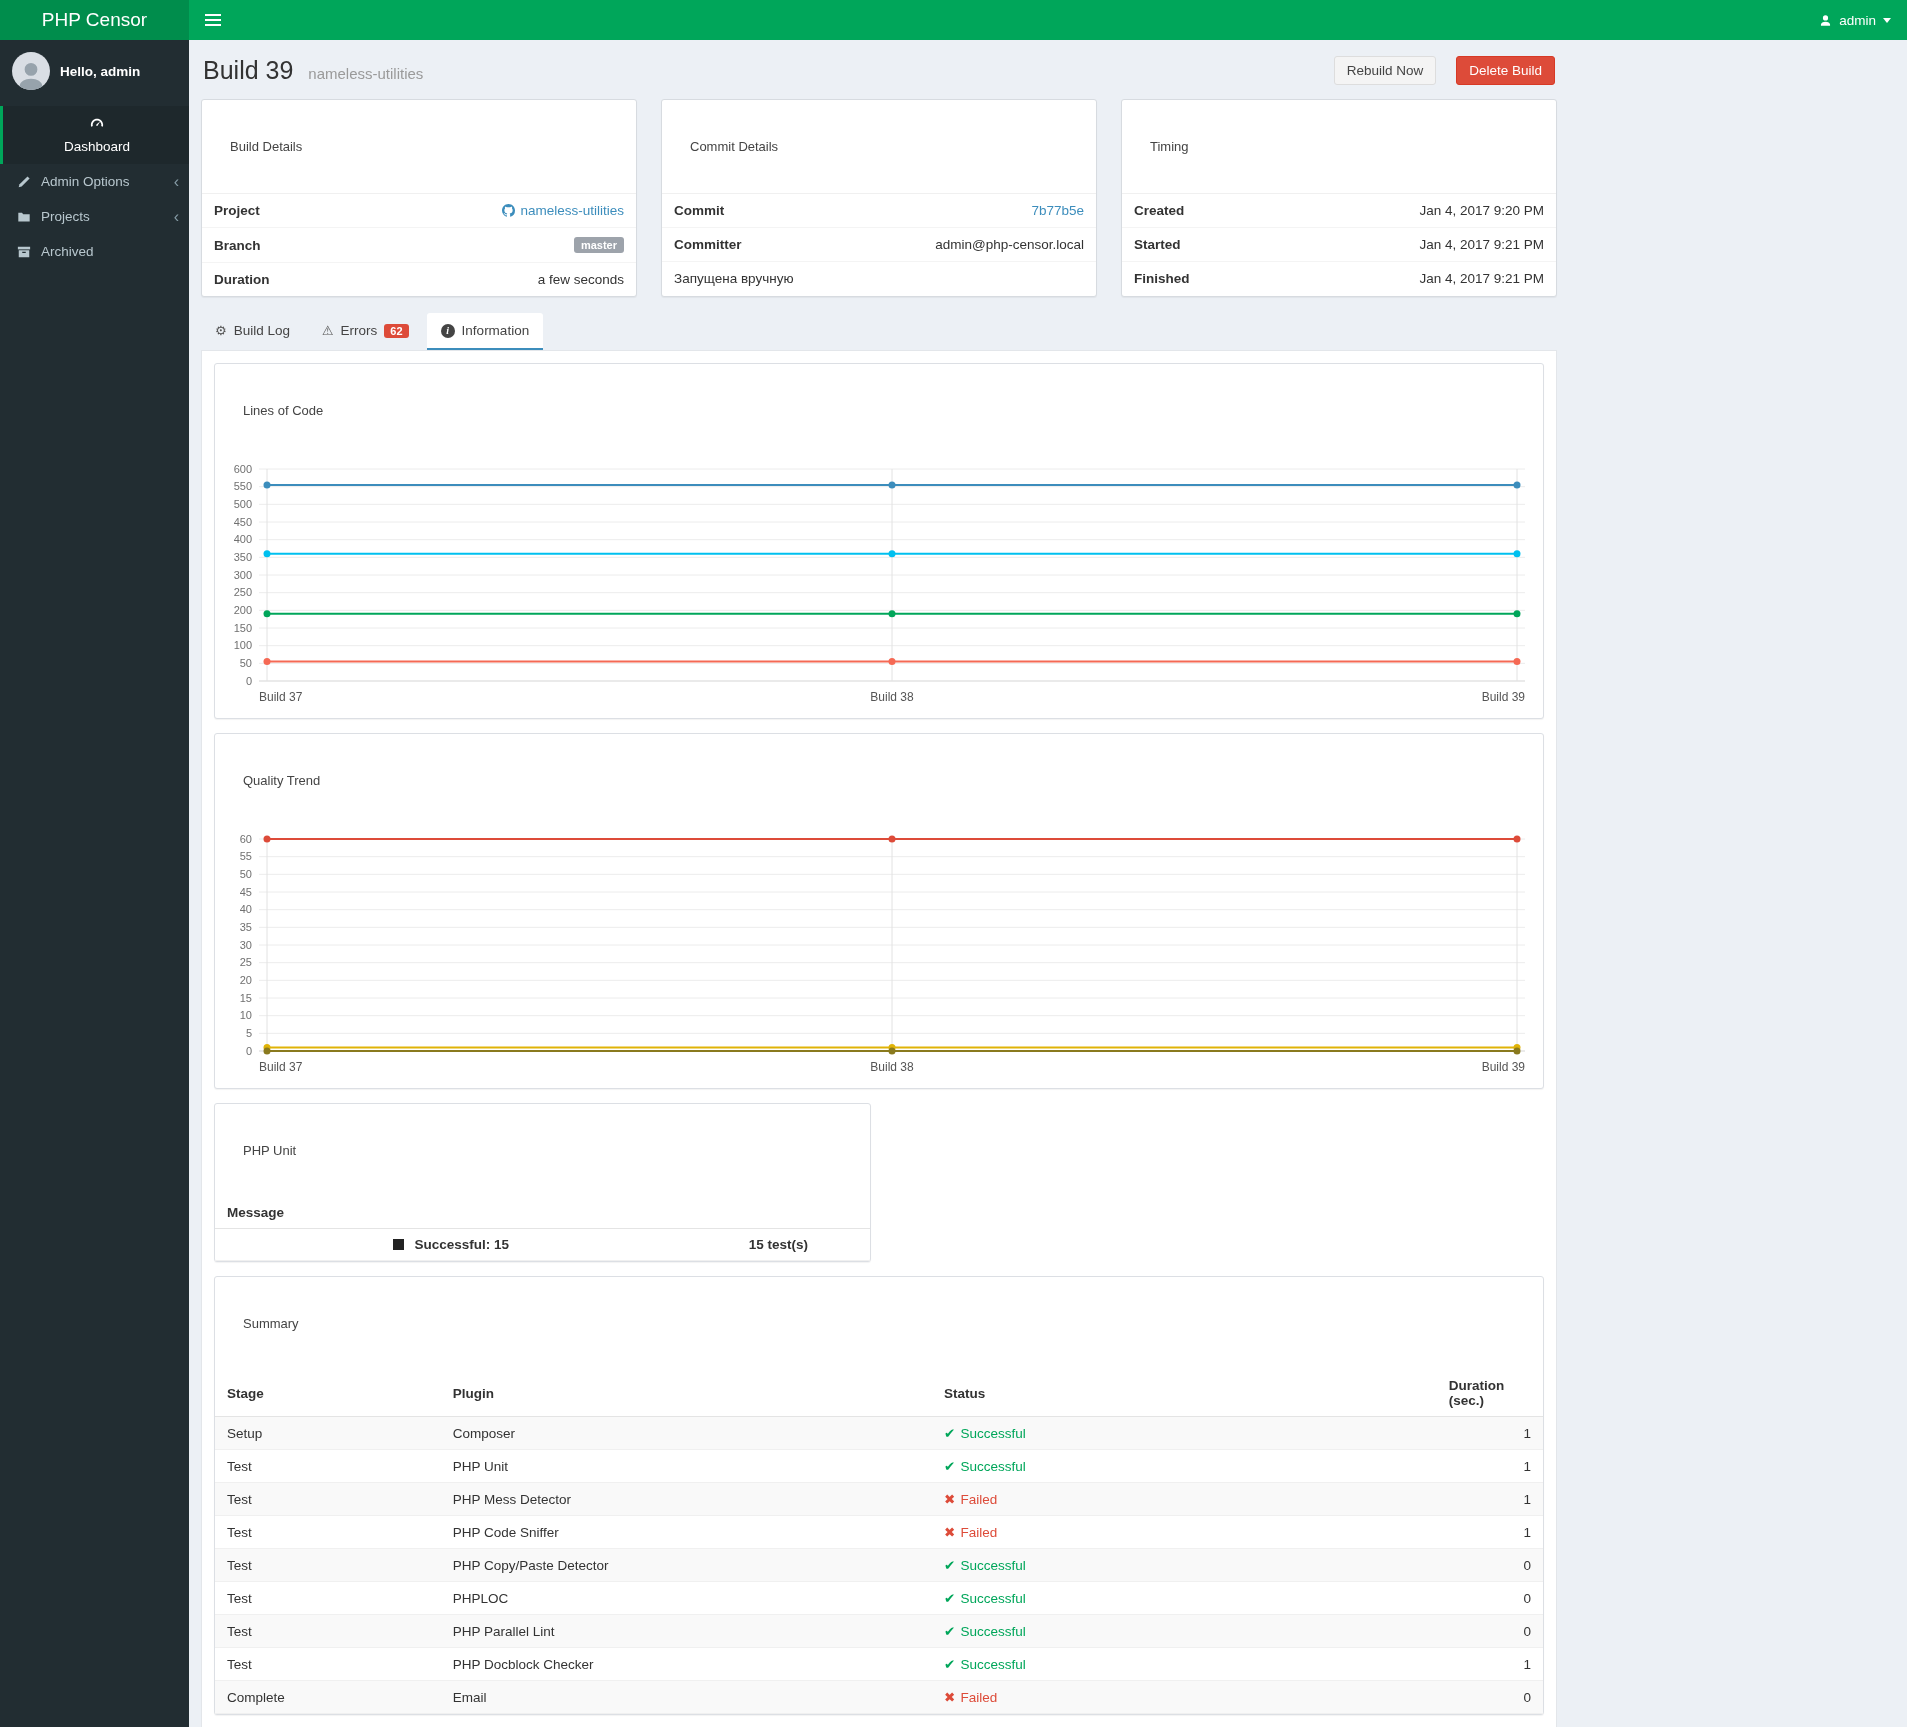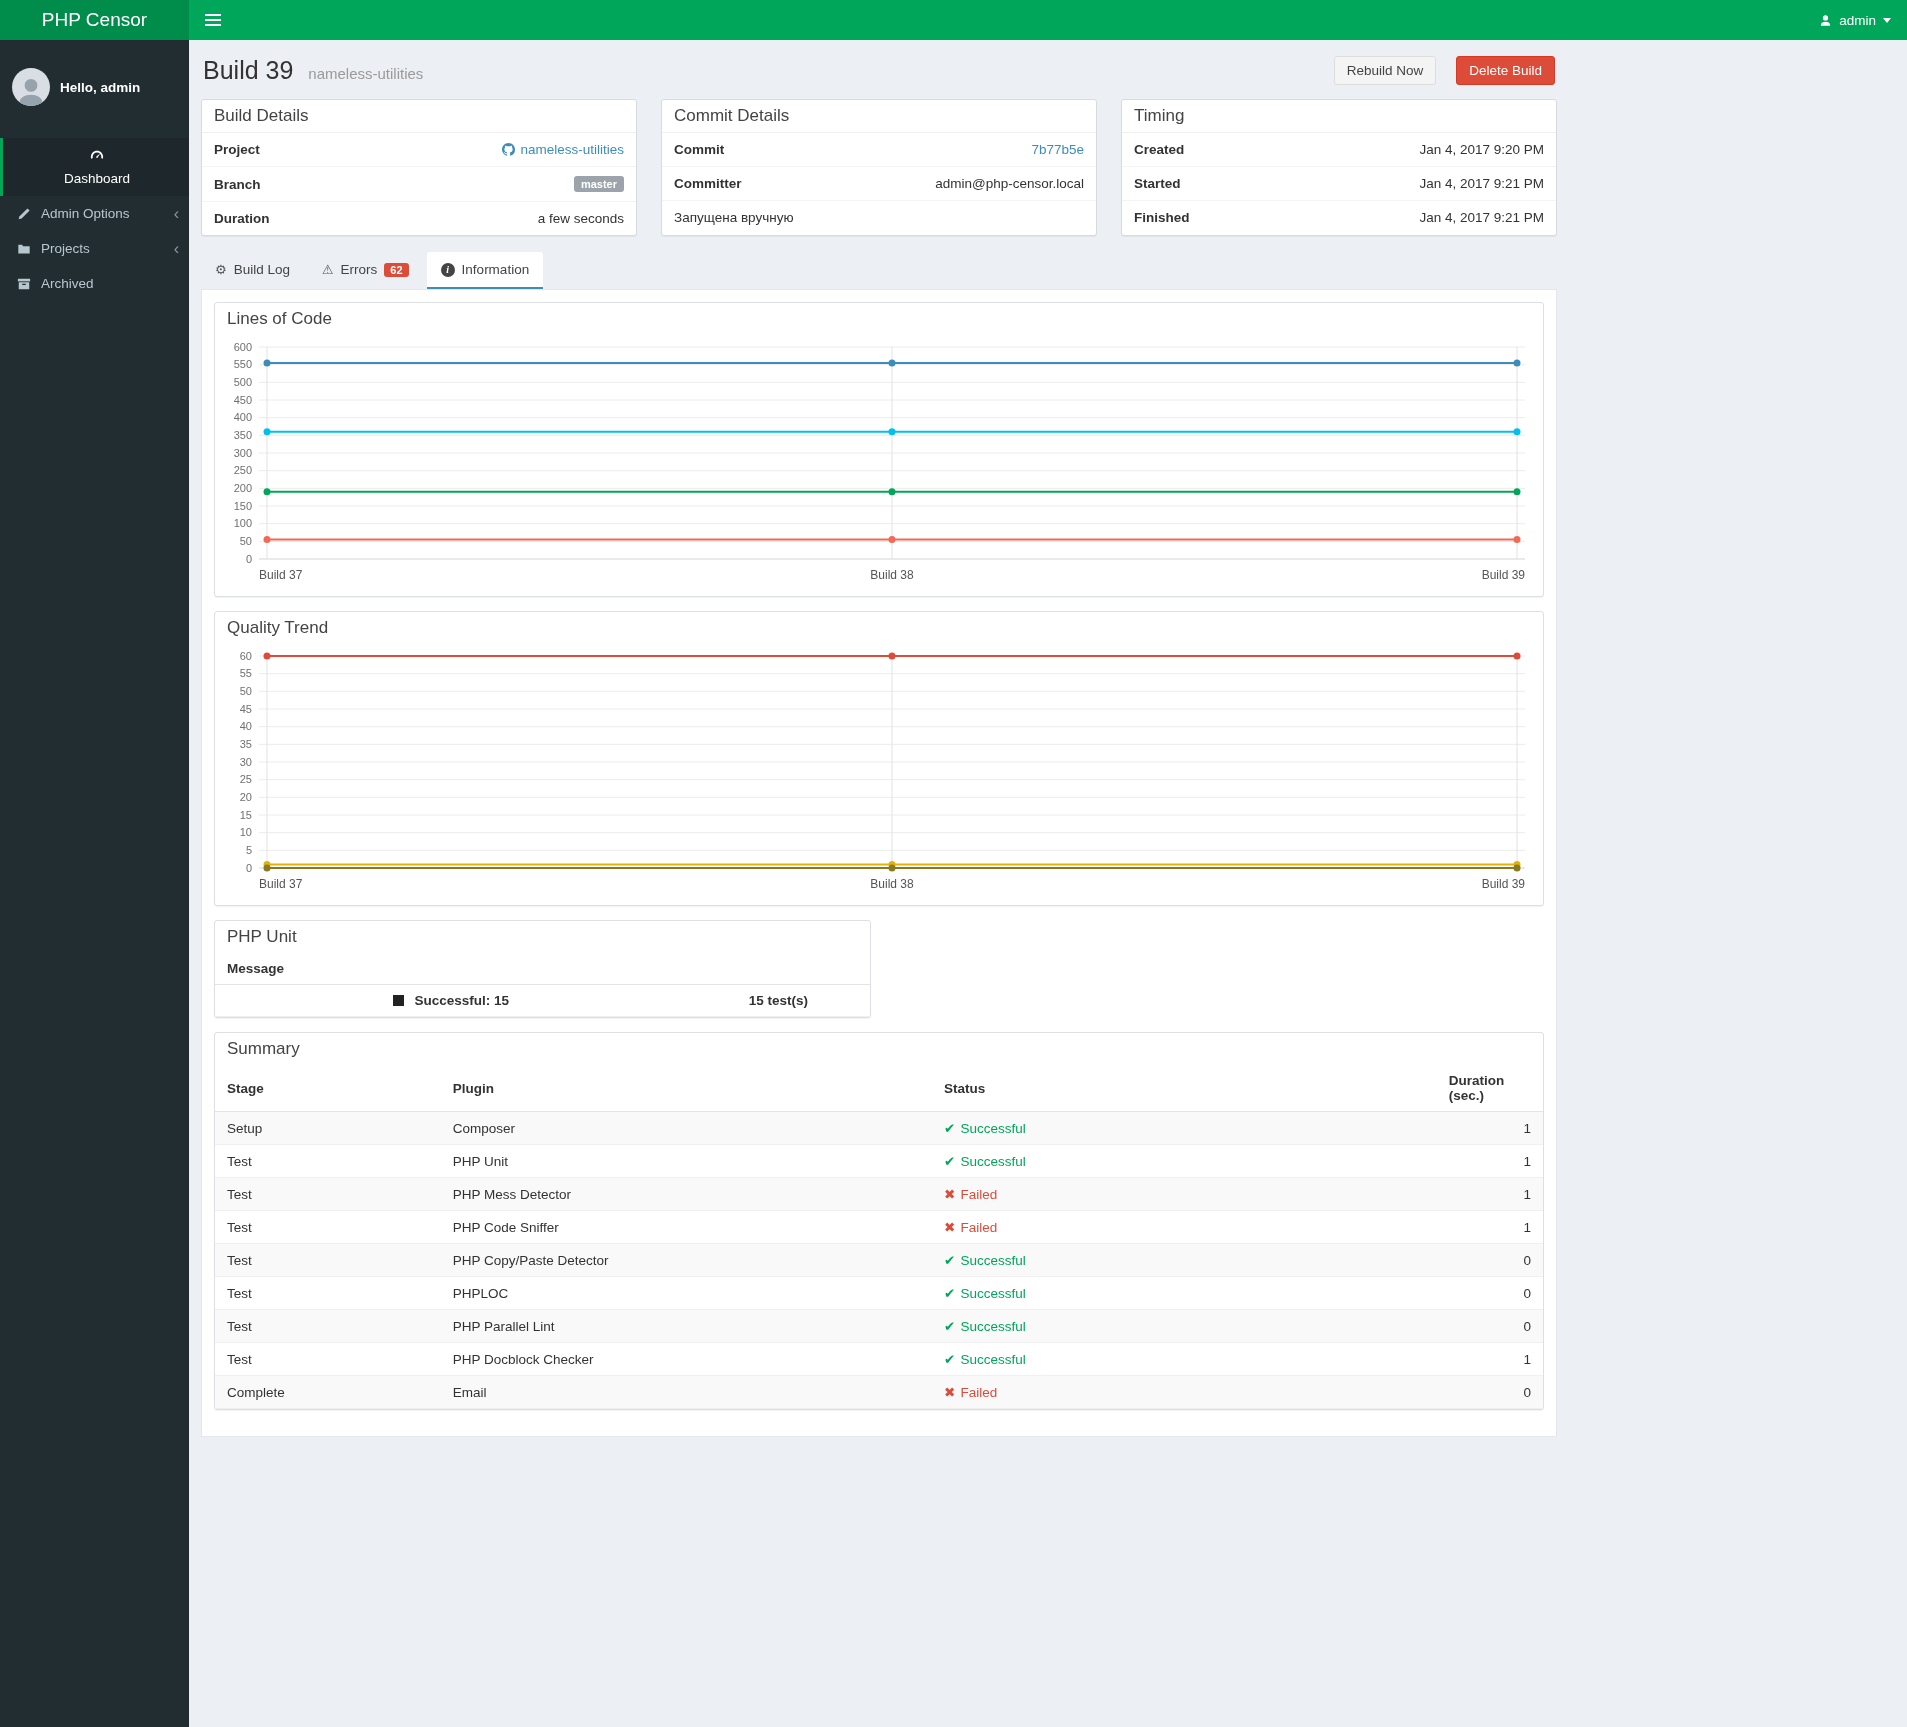--- a/index.html
+++ b/index.html
@@ -18,21 +18,21 @@
   .topbar { grid-column:2; grid-row:1; background:#00a65a; display:flex;
             align-items:center; justify-content:space-between; }
   .hamburger { padding:12px 16px; cursor:pointer; }
   .hamburger .bar { width:16px; height:2px; background:#fff; margin:3px 0; }
   .user-menu { display:flex; align-items:center; gap:7px; color:#fff;
                font-size:13.5px; padding:0 16px; cursor:pointer; height:40px; }
   .user-menu svg { fill:#fff; }
 
   
   .sidebar { grid-column:1; grid-row:2; background:#222d32; padding-top:0; }
-  .user-panel { display:flex; align-items:center; gap:10px; padding:28px 12px;
+  .user-panel { display:flex; align-items:center; gap:10px; padding:12px 12px;
                 color:#fff; font-weight:bold; font-size:13.5px; }
   .avatar { width:38px; height:38px; border-radius:50%; background:#d9dee4;
             overflow:hidden; display:flex; align-items:flex-end; justify-content:center; }
   .avatar svg { fill:#97a3ac; width:30px; height:30px; }
   .nav { margin-top:4px; }
   .nav-item { display:flex; align-items:center; gap:9px; padding:10px 10px 10px 12px;
               color:#b8c7ce; font-size:13.5px; border-left:3px solid transparent;
               cursor:pointer; }
   .nav-item .icn { width:17px; display:flex; justify-content:center; }
   .nav-item svg { fill:currentColor; width:14px; height:14px; }
@@ -50,21 +50,21 @@
   .hdr-buttons { display:flex; gap:20px; }
   .btn { font-size:13.5px; padding:6px 12px; border-radius:3px; cursor:pointer;
          border:1px solid transparent; font-family:inherit; }
   .btn-default { background:#f4f4f4; border-color:#ddd; color:#444; }
   .btn-danger { background:#dd4b39; border-color:#d73925; color:#fff; }
 
   .boxes-row { display:flex; gap:24px; margin-top:4px; }
   .boxes-row .box { flex:1; margin-bottom:0; }
   .box { background:#fff; border:1px solid #d7dbe0; border-radius:3px;
          box-shadow:0 1px 1px rgba(0,0,0,0.05); margin-bottom:14px; }
-  .box > h2 { font-size:17px; font-weight:normal; margin:0; padding:6px 12px; color:#444; }
+  .box > h2 { font-size:13px; font-weight:normal; margin:16px; padding:23px 12px; color:#444; }
   .rowset { border-top:1px solid #f0f0f0; }
   .d-row { display:flex; justify-content:space-between; align-items:center;
            padding:9px 12px; border-bottom:1px solid #f4f4f4; font-size:13.5px; }
   .d-row:last-child { border-bottom:none; }
   .d-row .lbl { font-weight:bold; }
   a.lnk { color:#3c8dbc; text-decoration:none; cursor:pointer;
           display:inline-flex; align-items:center; gap:5px; }
   a.lnk svg { fill:#3c8dbc; }
   .label-badge { background:#9da3ab; color:#fff; font-size:11px; padding:2px 7px;
                  border-radius:3px; font-weight:bold; }

